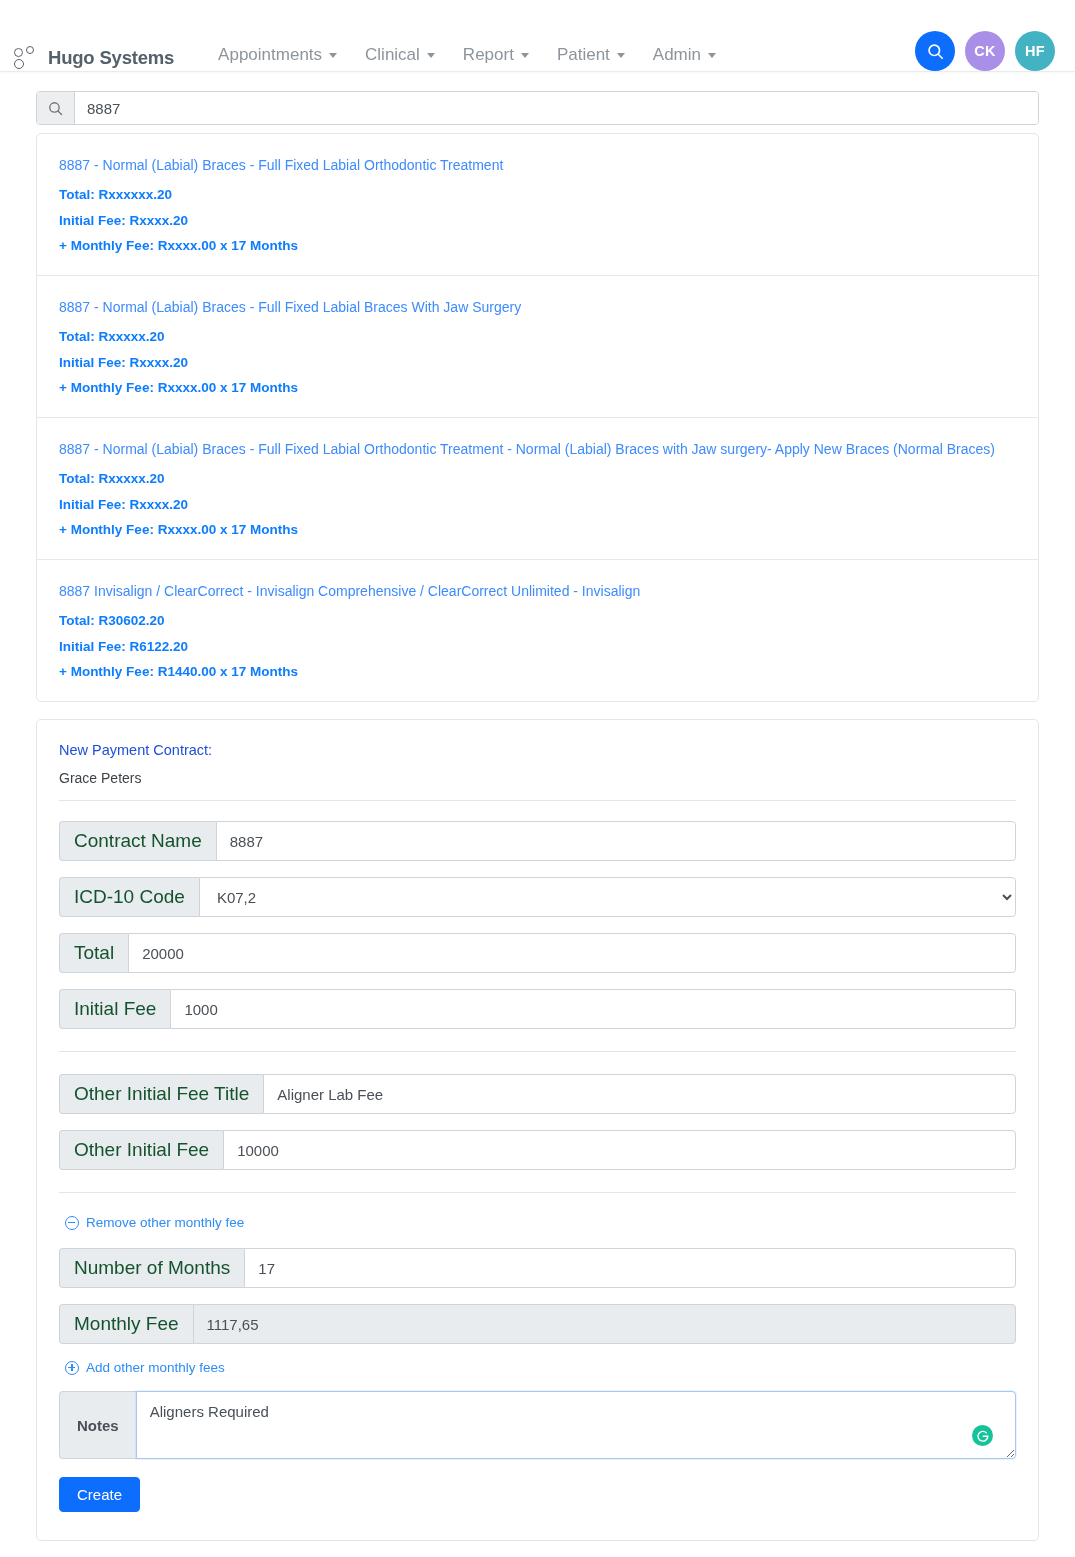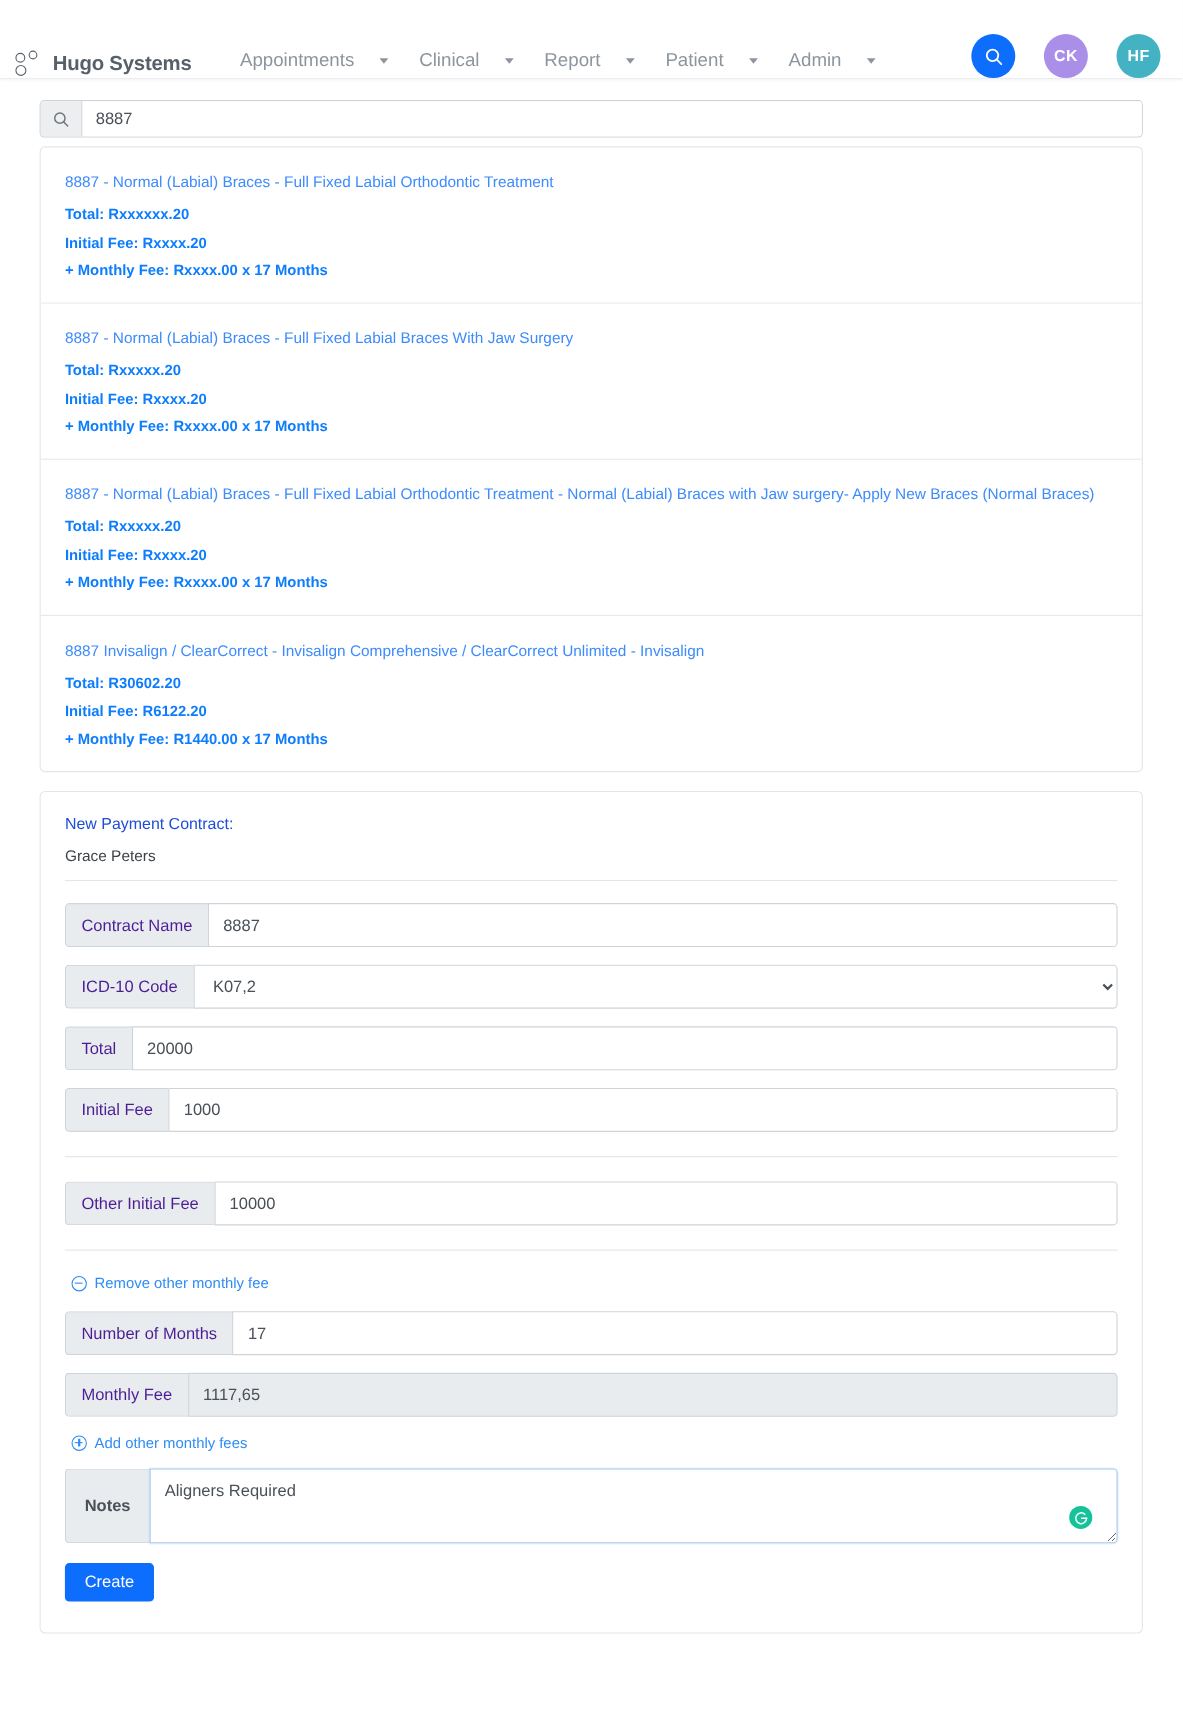--- a/index.html
+++ b/index.html
@@ -63,39 +63,39 @@
     display: flex;
     align-items: center;
     gap: 0px;
     list-style: none;
     margin: 0;
     padding: 0;
   }
   .nav-item {
     display: flex;
     align-items: center;
-    gap: 23px;
+    gap: 7px;
     padding: 6px 14px;
     font-size: 17px;
     color: #8c959d;
     cursor: pointer;
     white-space: nowrap;
   }
   .caret {
     width: 0; height: 0;
     border-left: 4.5px solid transparent;
     border-right: 4.5px solid transparent;
     border-top: 5px solid #8c959d;
     display: inline-block;
   }
   .nav-right {
     margin-left: auto;
     display: flex;
     align-items: center;
-    gap: 26px;
+    gap: 10px;
   }
   .circle-btn {
     width: 40px; height: 40px;
     border-radius: 50%;
     display: flex;
     align-items: center;
     justify-content: center;
     color: #ffffff;
     font-size: 14.5px;
     font-weight: bold;
@@ -200,22 +200,22 @@
     border-radius: 4px;
   }
   .ig-label {
     background: #e9ecef;
     border: 1px solid #ced4da;
     border-right: none;
     border-radius: 4px 0 0 4px;
     display: flex;
     align-items: center;
     padding: 0 14px;
-    font-size: 15px;
-    color: #4c1d95;
+    font-size: 19px;
+    color: #14532d;
     white-space: nowrap;
   }
   .ig-field {
     flex: 1;
     border: 1px solid #ced4da;
     border-radius: 0 4px 4px 0;
     padding: 0 13px;
     font-size: 15px;
     color: #495057;
     outline: none;
@@ -455,20 +455,24 @@
       <input class="ig-field" type="text" value="20000" style="">
     </div>
 
     <div class="input-group">
       <span class="ig-label">Initial Fee</span>
       <input class="ig-field" type="text" value="1000" style="">
     </div>
 
     <hr class="hr spaced">
 
+    <div class="input-group">
+      <span class="ig-label">Other Initial Fee Title</span>
+      <input class="ig-field" type="text" value="Aligner Lab Fee" style="">
+    </div>
 
     <div class="input-group">
       <span class="ig-label">Other Initial Fee</span>
       <input class="ig-field" type="text" value="10000" style="">
     </div>
 
     <hr class="hr spaced">
 
     <div class="link-action">
       <span class="circ-ico"></span>

